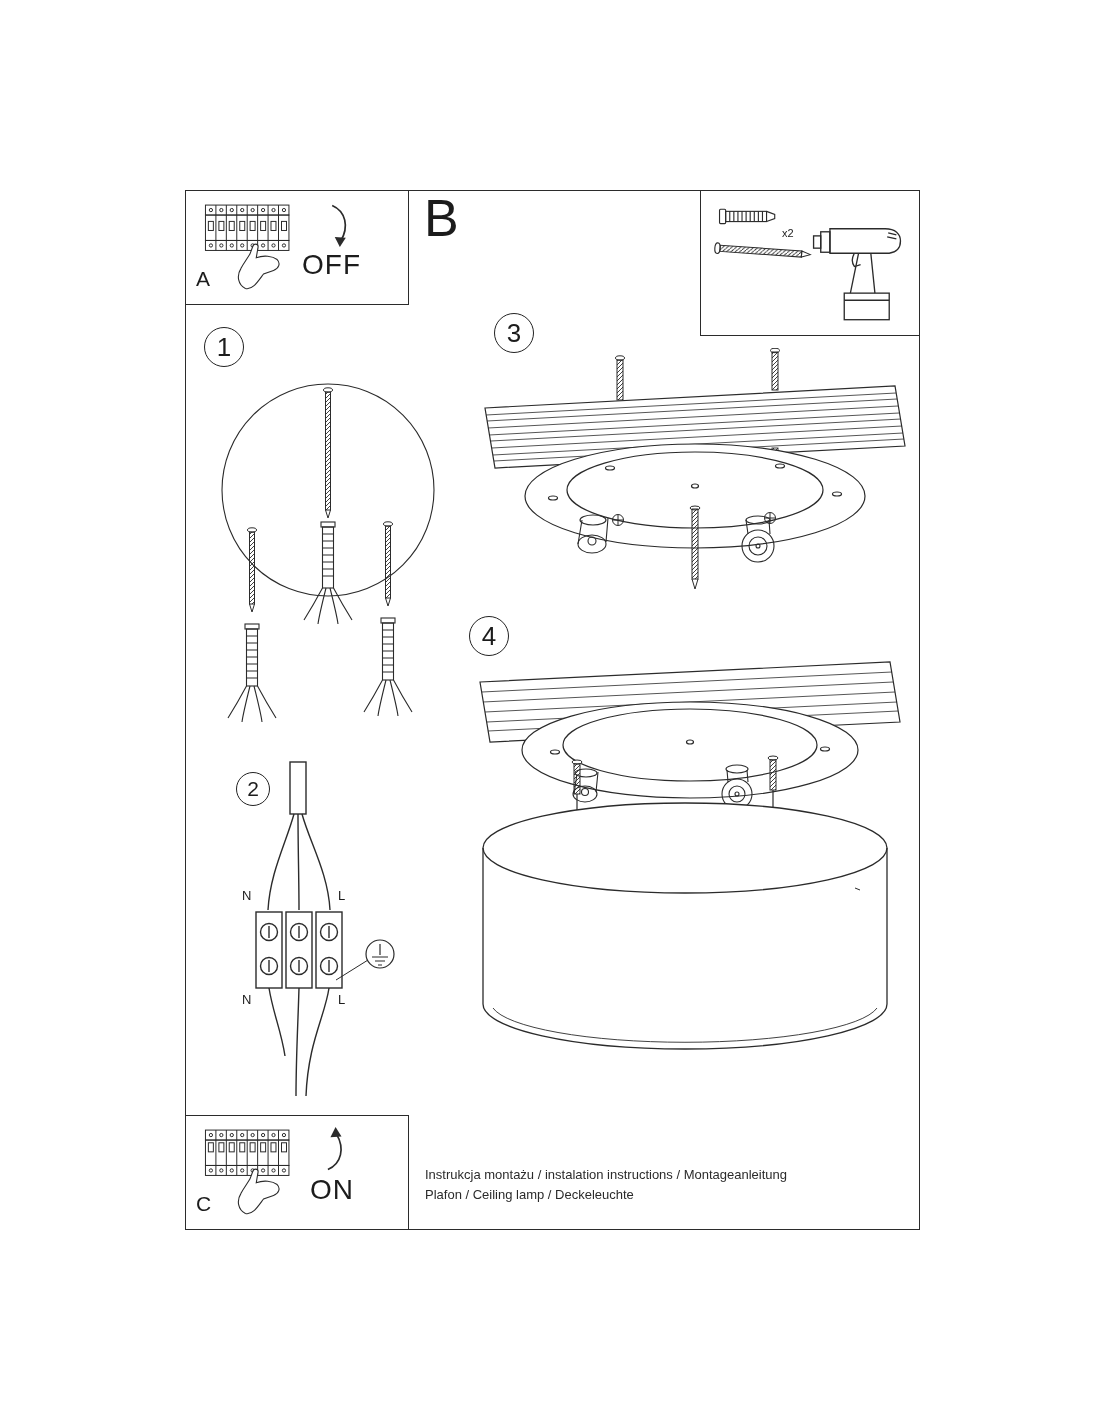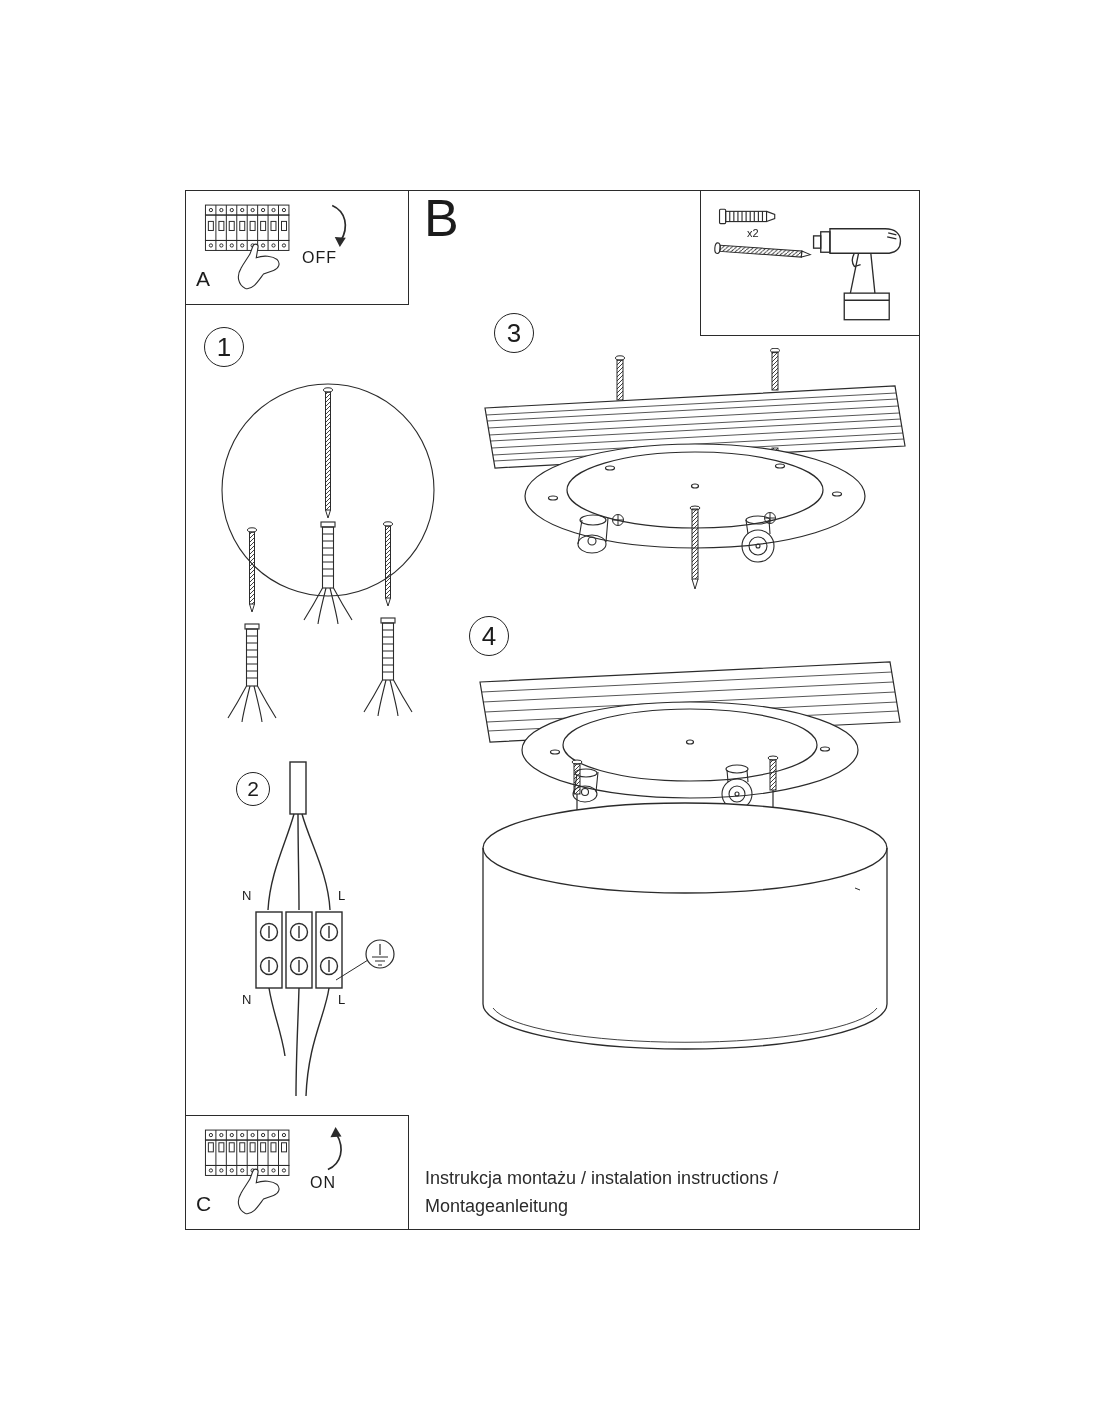--- a/index.html
+++ b/index.html
@@ -6,25 +6,25 @@
   .page{position:relative;width:1100px;height:1422px;background:#fff;
         font-family:"Liberation Sans",sans-serif;color:#1c1c1c;overflow:hidden;}
   .abs{position:absolute;}
   .box{border:1.5px solid #2b2b2b;background:#fff;box-sizing:border-box;}
   .frame{border:1.2px solid #2b2b2b;box-sizing:border-box;}
   svg{display:block;}
   .step-badge{width:38px;height:38px;border:1.7px solid #222;border-radius:50%;
       display:flex;align-items:center;justify-content:center;font-size:26px;background:#fff;}
   .step-badge.small{width:32px;height:32px;font-size:21px;}
   .big-letter{font-size:52px;font-weight:400;line-height:1;}
-  .switch-label{font-size:16px;letter-spacing:1px;}
+  .switch-label{font-size:28px;letter-spacing:1px;}
   .panel-letter{font-size:21px;}
-  .tiny-label{font-size:11px;}
+  .tiny-label{font-size:11px;margin-left:35px;}
   .wire-label{font-size:13px;}
-  .footer{font-size:18px;line-height:1.55;color:#2b2b2b;}
+  .footer{font-size:13px;line-height:1.55;color:#2b2b2b;}
 </style>
 </head>
 <body>
 
 <div class="page">
 
   <div class="abs frame" style="left:185px;top:190px;width:735px;height:1040px;"></div>
 
   <div class="abs box" style="left:185px;top:190px;width:224px;height:115px;">
     <svg class="abs" style="left:14px;top:5px;" width="118" height="98" viewBox="0 0 130 108">
@@ -366,15 +366,16 @@
     <svg class="abs" style="left:130px;top:8px;" width="34" height="52" viewBox="0 0 40 56">
       <path d="M14,51 C30,44 34,26 24,9" fill="none" stroke="#2b2b2b" stroke-width="2"></path>
       <polygon points="17,13 23,1 30,12" fill="#2b2b2b"></polygon>
     </svg>
     <span class="abs switch-label" style="left:124px;top:58px;">ON</span>
     <span class="abs panel-letter" style="left:10px;top:76px;">C</span>
   </div>
 
   <div class="abs footer" style="left:425px;top:1165px;width:480px;">
     <div>Instrukcja montażu / instalation instructions / Montageanleitung</div>
+    <div>Plafon / Ceiling lamp / Deckeleuchte</div>
   </div>
 
 </div>
 
 </body></html>

